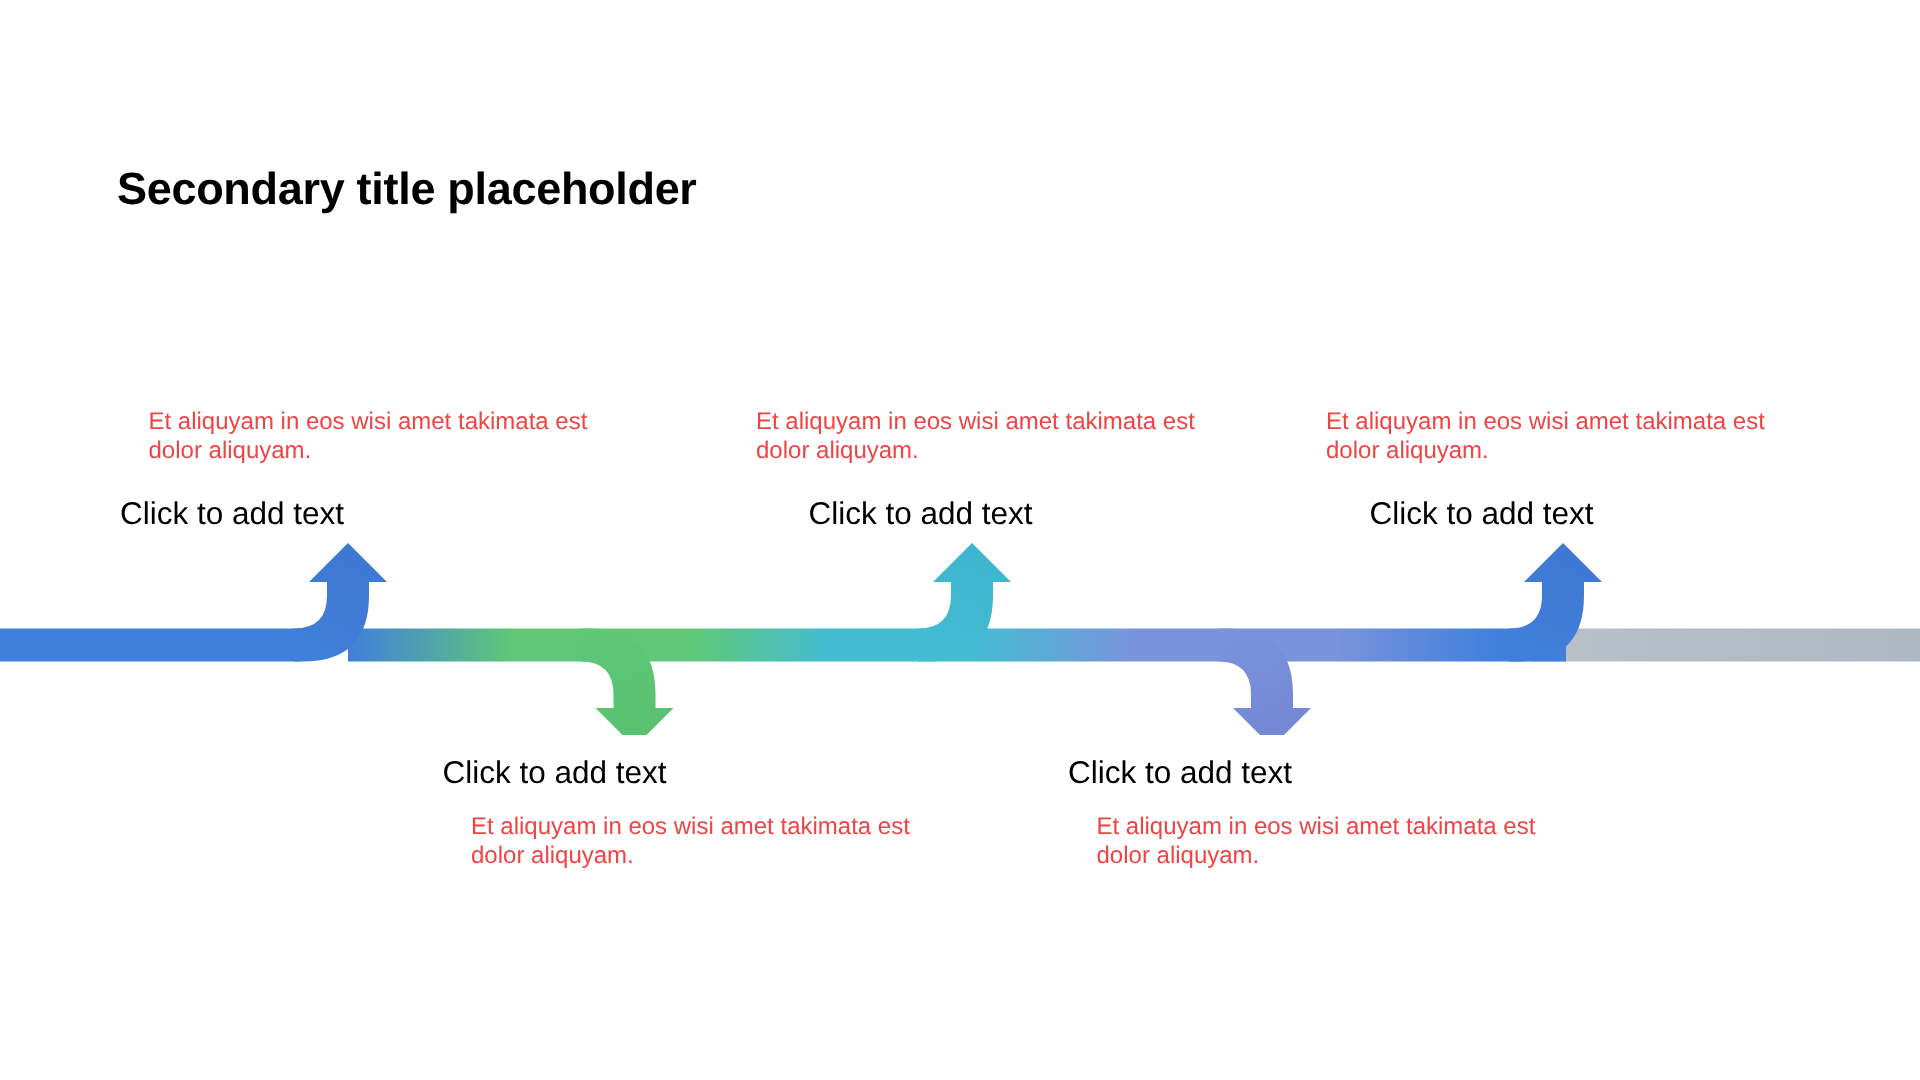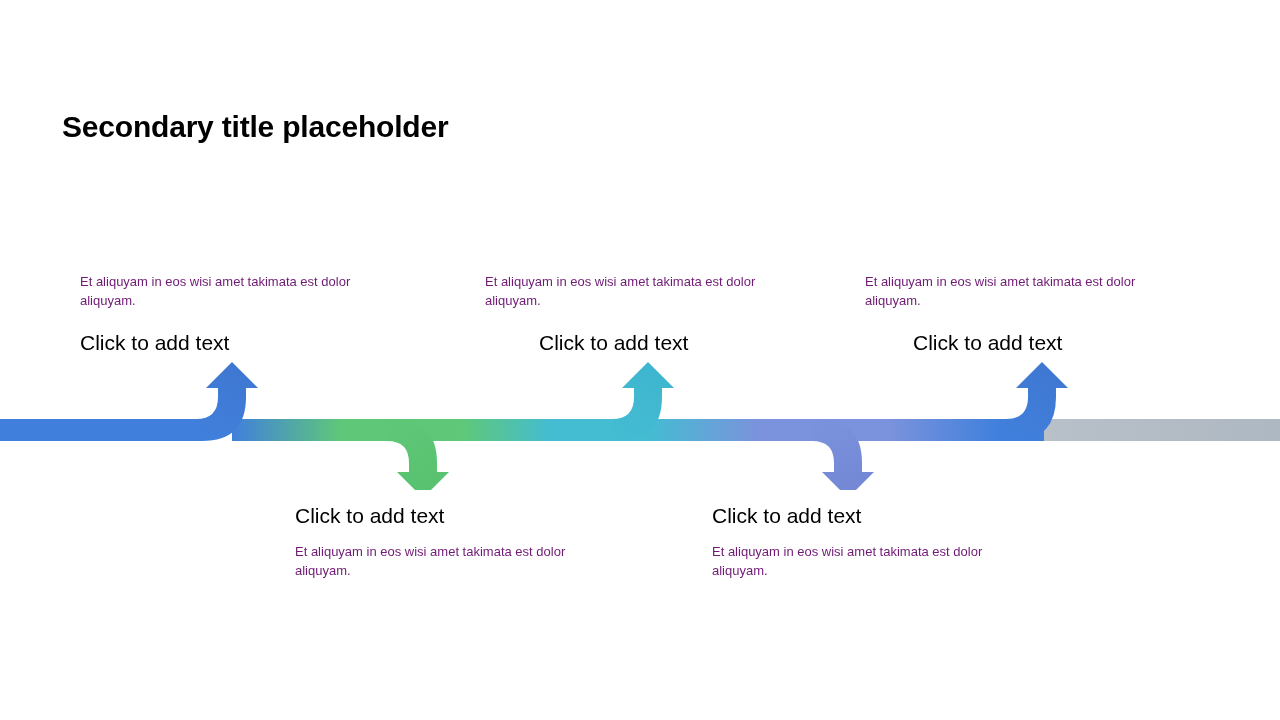--- a/index.html
+++ b/index.html
@@ -11,35 +11,36 @@
     height: 720px;
     background: #ffffff;
     font-family: "Liberation Sans", sans-serif;
     overflow: hidden;
     position: relative;
   }
 
   
   #slide-title {
     position: absolute;
-    left: 62px;
+    left: 78px;
     top: 110px;
     font-size: 30px;
     font-weight: bold;
     color: #000000;
     letter-spacing: -0.2px;
     white-space: nowrap;
   }
 
   
   .body-text {
-    font-size: 13px;
+    font-size: 16px;
     line-height: 19px;
-    color: #701a75;
+    color: #ef4444;
     font-weight: normal;
+    margin-left: 19px;
   }
   .heading-text {
     font-size: 21px;
     line-height: 26px;
     font-weight: normal;
     color: #000000;
     white-space: nowrap;
   }
 
   

